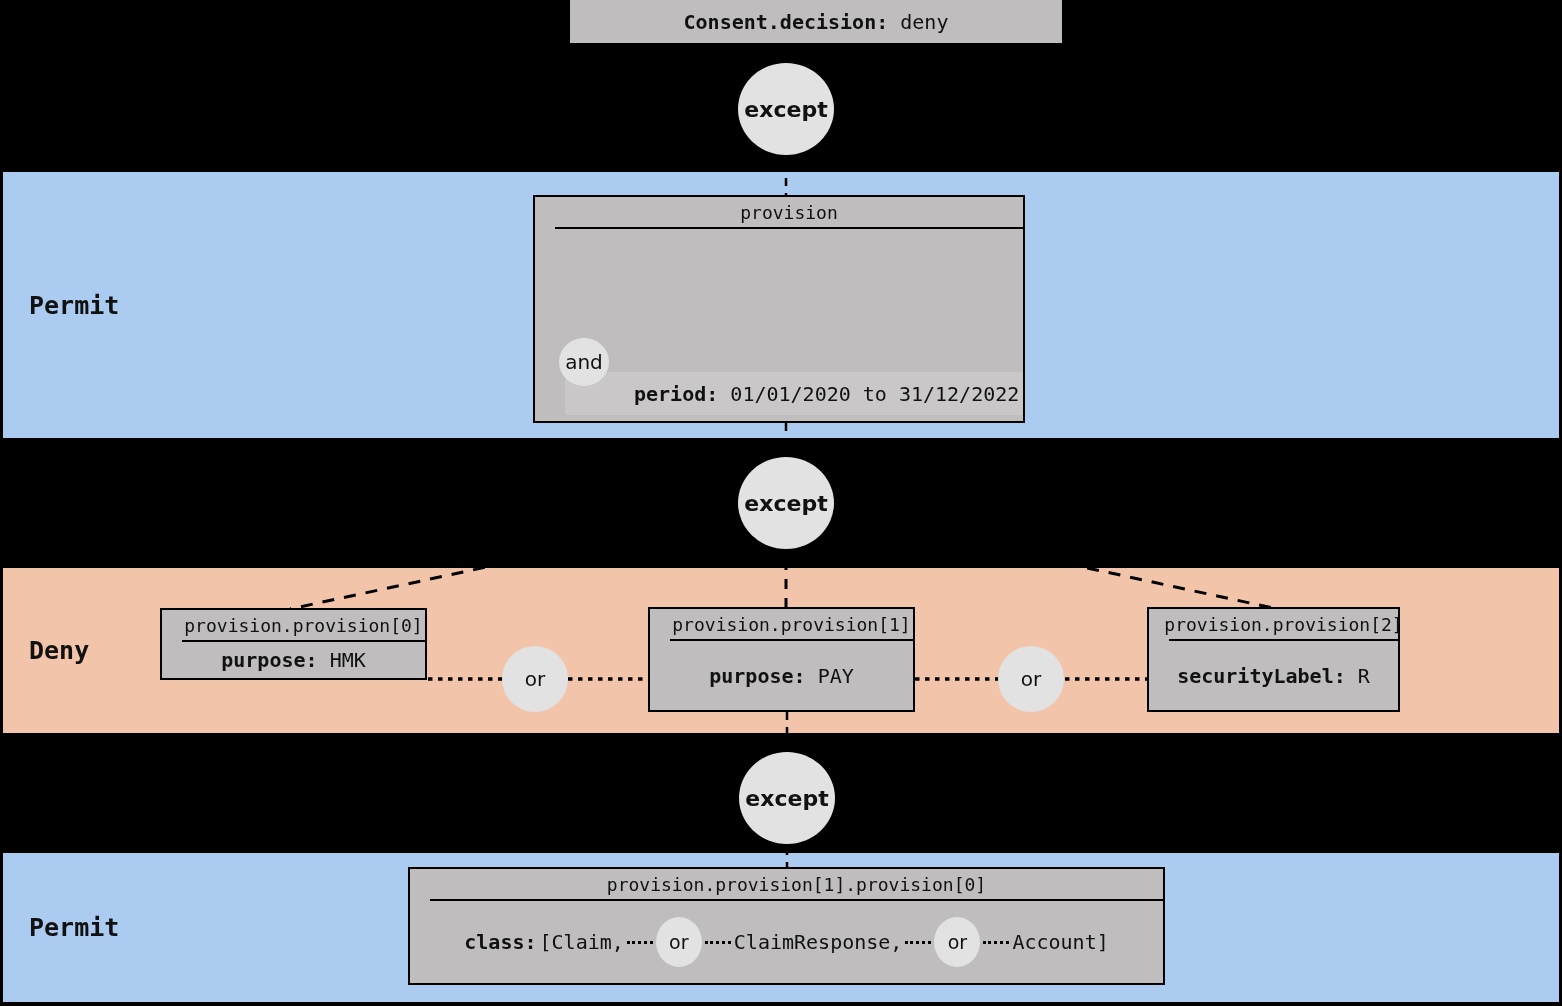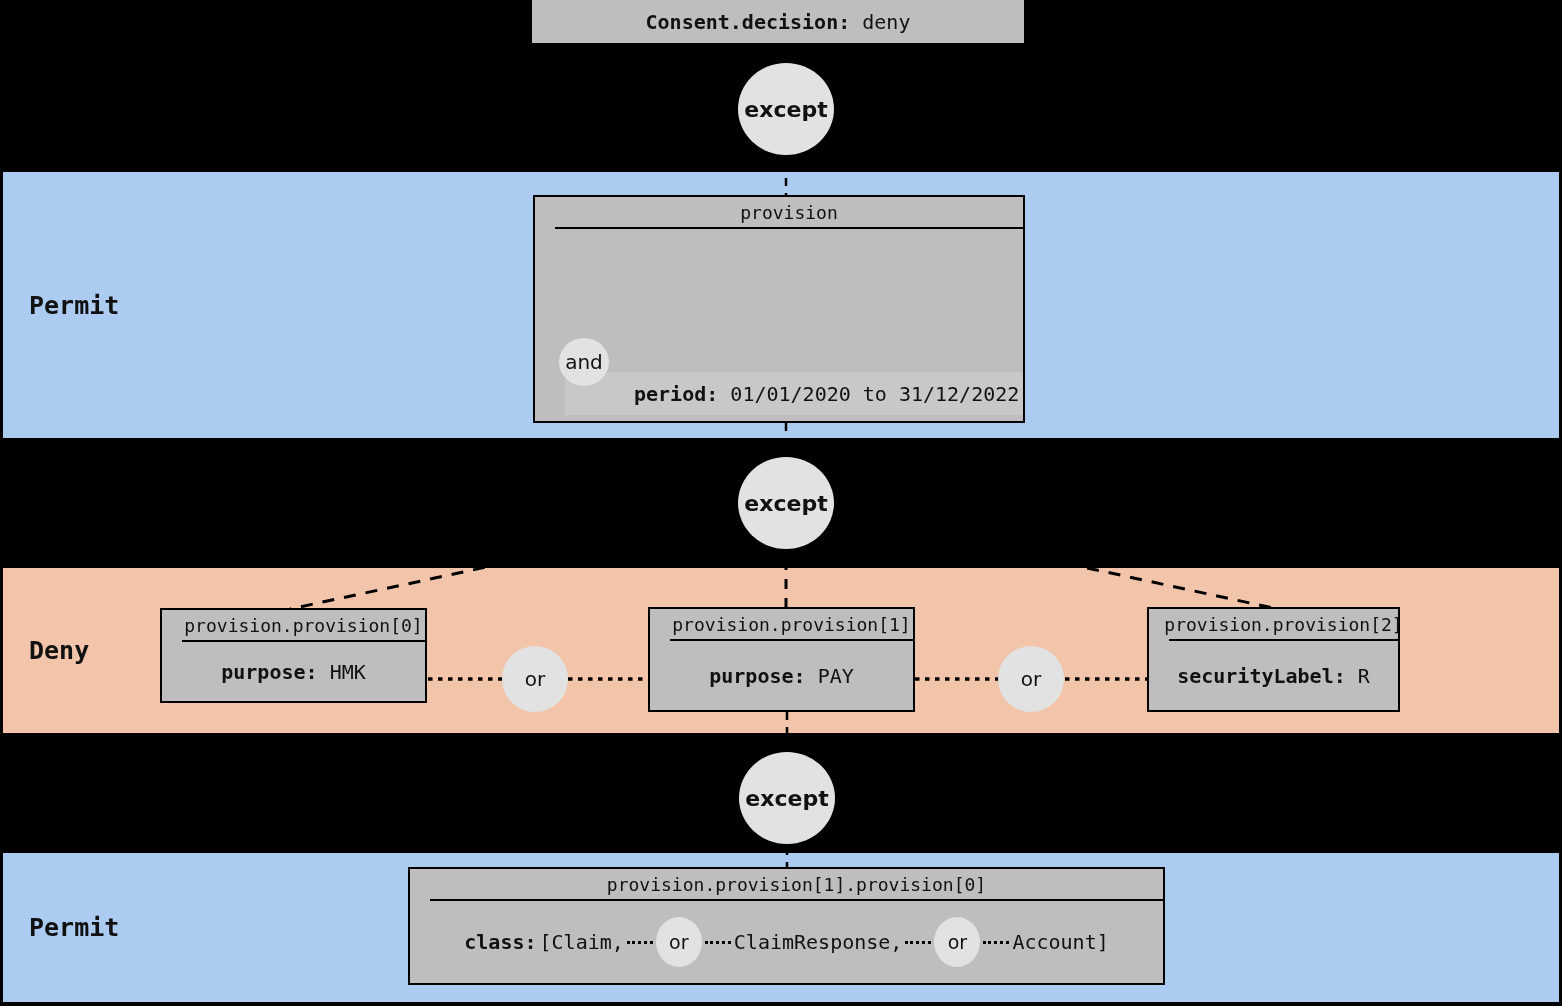--- a/index.html
+++ b/index.html
@@ -38,21 +38,21 @@
     font-size:18px;color:#111;margin-left:20px;
   }
   .nodebox .bd{
     flex:1;position:relative;
     display:flex;align-items:center;justify-content:center;
     font-size:20px;color:#111;
   }
   .kv b{font-weight:bold;}
   
   .rootbox{
-    position:absolute;left:532px;top:0;width:492px;height:43px;z-index:3;
+    position:absolute;left:570px;top:0;width:492px;height:43px;z-index:3;
     background:var(--boxgray);
     display:flex;align-items:center;justify-content:center;
     font-size:20px;color:#111;
   }
   
   .circle{
     position:absolute;z-index:4;
     background:var(--circlegray);
     border-radius:50%;
     display:flex;align-items:center;justify-content:center;
@@ -75,21 +75,21 @@
   .provrow{
     position:absolute;left:30px;height:43px;
     background:var(--rowhl);
     display:flex;align-items:center;
     padding-left:69px;box-sizing:border-box;
     font-size:20px;color:#111;white-space:nowrap;
   }
   .provrow-1{top:73px;width:305px;}
   .provrow-2{top:143px;width:458px;}
   
-  .deny-0{left:160px;top:608px;width:267px;height:95px;}
+  .deny-0{left:160px;top:608px;width:267px;height:72px;}
   .deny-1{left:648px;top:607px;width:267px;height:105px;}
   .deny-2{left:1147px;top:607px;width:253px;height:105px;}
   
   .bottombox{left:408px;top:867px;width:757px;height:118px;}
   .bottombox .bd{gap:3px;}
   .inline-or{
     width:46px;height:50px;flex:0 0 46px;
     background:var(--circlegray);border-radius:50%;
     display:flex;align-items:center;justify-content:center;
     font-family:"DejaVu Sans", sans-serif;font-size:19px;color:#111;

